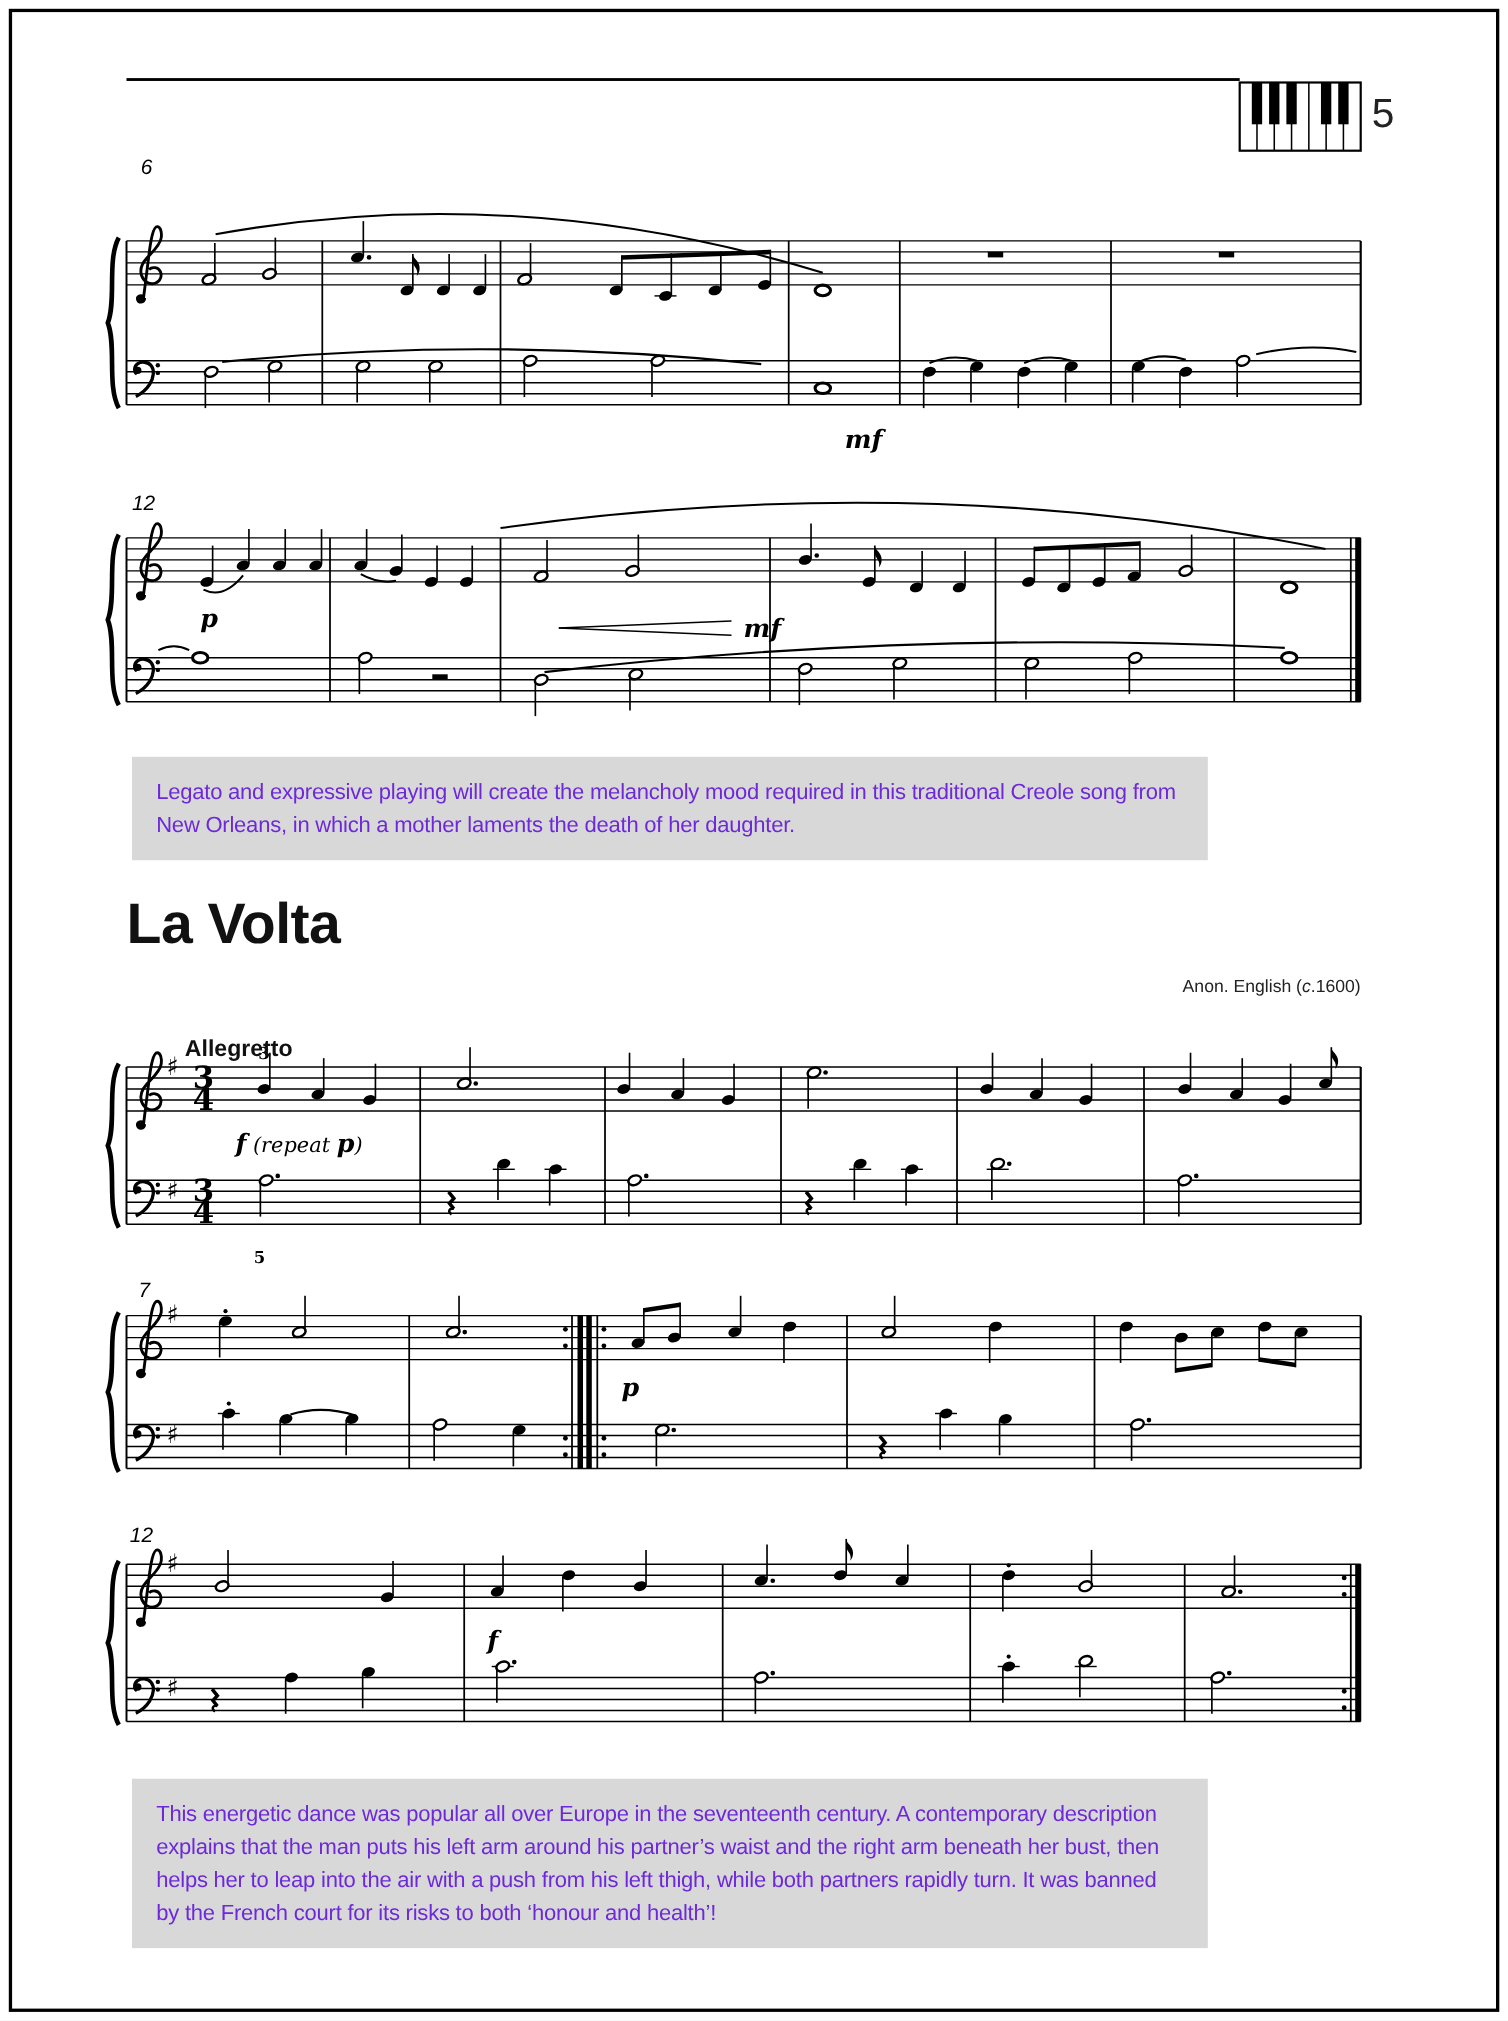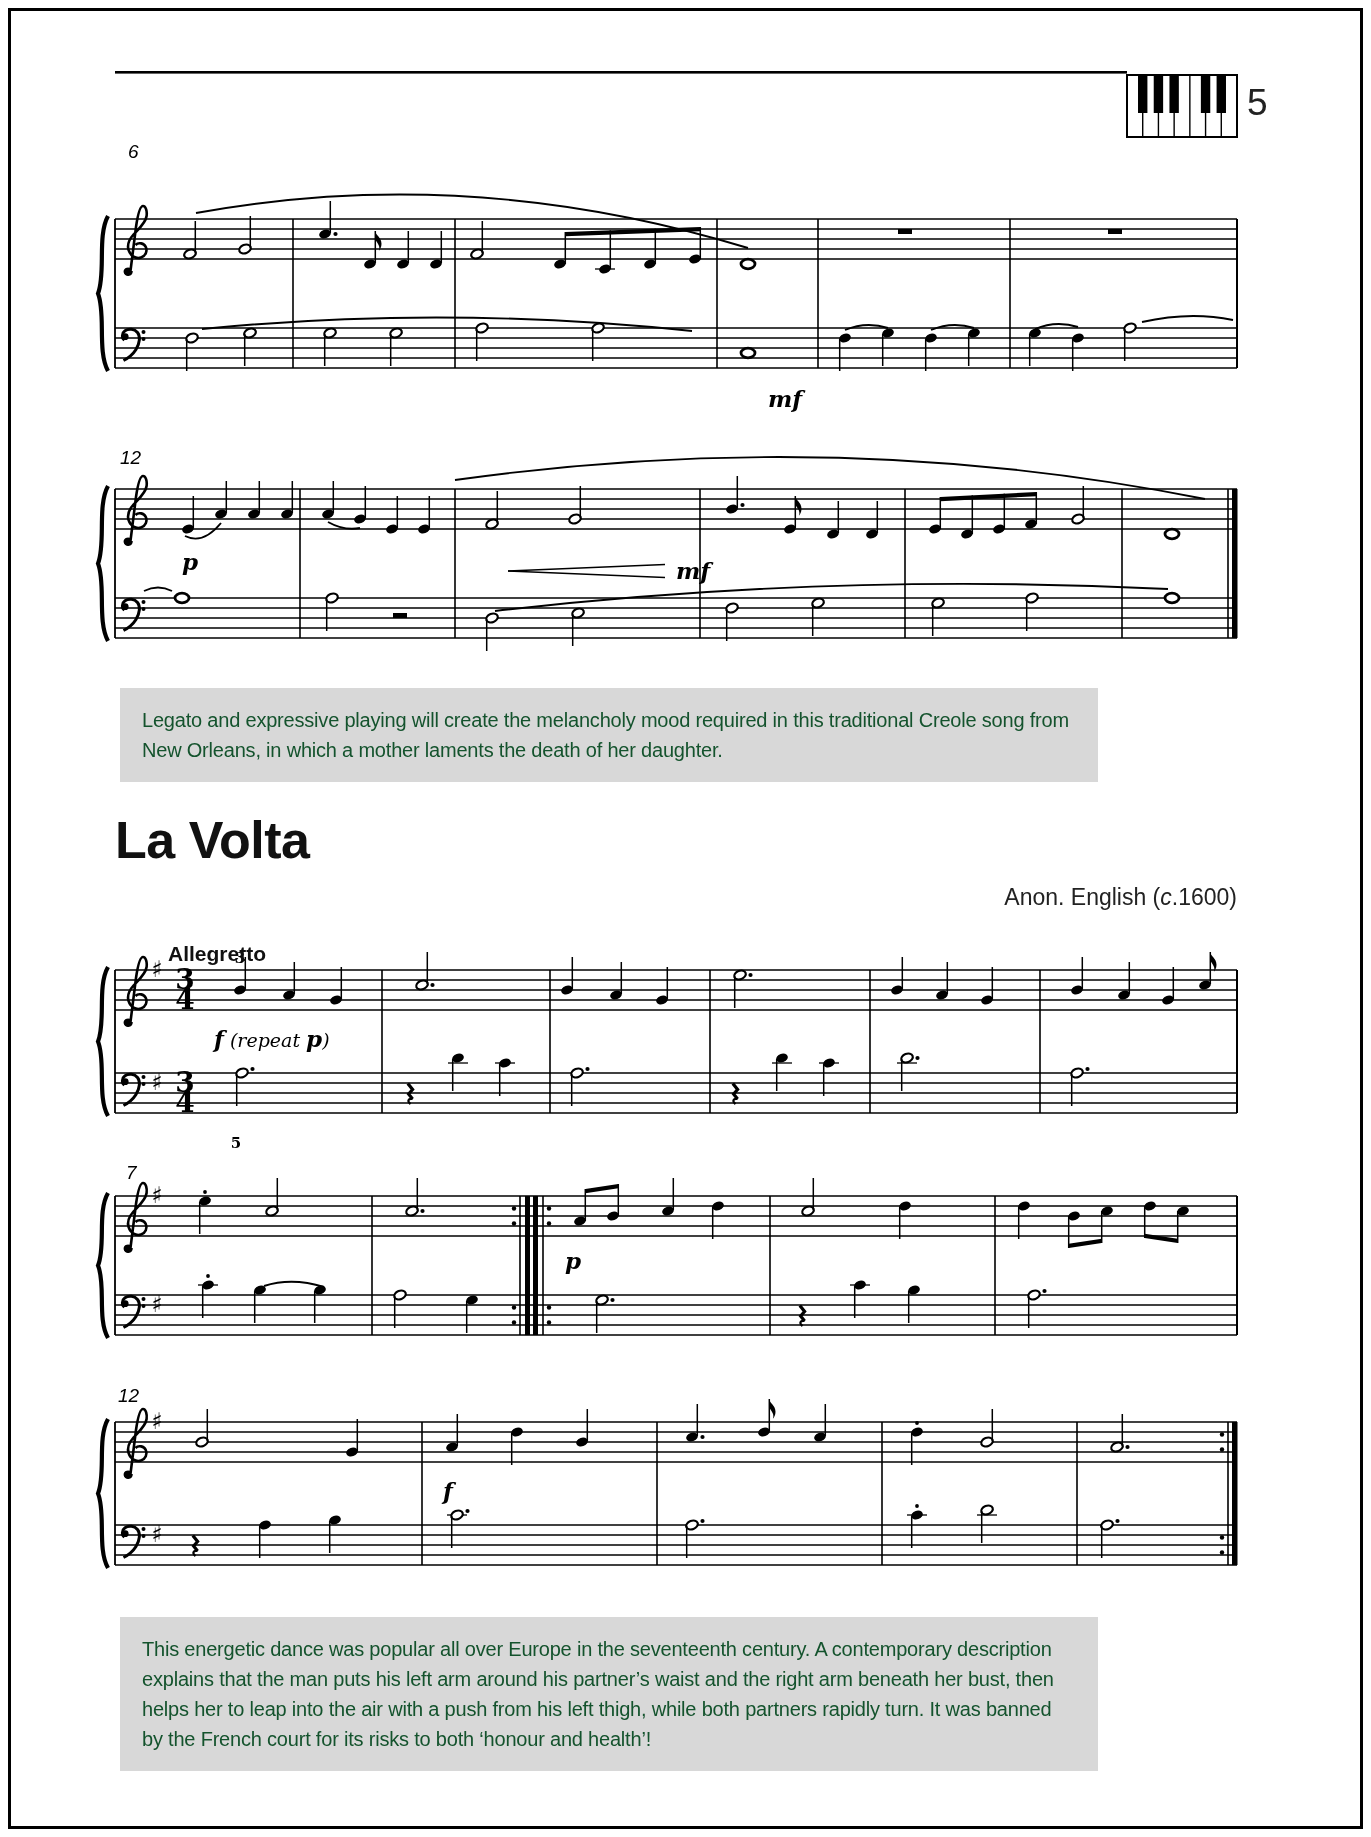--- a/index.html
+++ b/index.html
@@ -2,23 +2,23 @@
 <html><head>
 <meta charset="utf-8">
 <style>
   html,body{margin:0;padding:0;background:#efefef;}
   #page{position:relative;width:1371px;height:1837px;background:#ffffff;
         font-family:"Liberation Sans",sans-serif;color:#1b1b1b;overflow:hidden;}
   #frame{position:absolute;inset:8px;border:3px solid #000;pointer-events:none;}
   .abs{position:absolute;}
   #music-svg{position:absolute;left:0;top:0;}
   .caption{background:#d8d8d8;font-size:20px;line-height:30px;letter-spacing:-0.2px;
-           padding:17px 22px;box-sizing:border-box;color:#14532d;}
+           padding:17px 22px;box-sizing:border-box;color:#6d28d9;}
   #title{font-weight:bold;font-size:52px;text-align:left;letter-spacing:-0.5px;color:#111;}
-  #composer{text-align:right;font-size:23px;line-height:31px;color:#222;}
+  #composer{text-align:right;font-size:16px;line-height:31px;color:#222;}
   #tempo{font-weight:bold;font-size:21px;color:#111;}
   #pagenum{font-size:37px;color:#222;}
 </style>
 </head>
 <body>
 
 <div id="page">
   <div id="frame"></div>
 
   <svg id="music-svg" width="1371" height="1837" viewBox="0 0 1371 1837">

